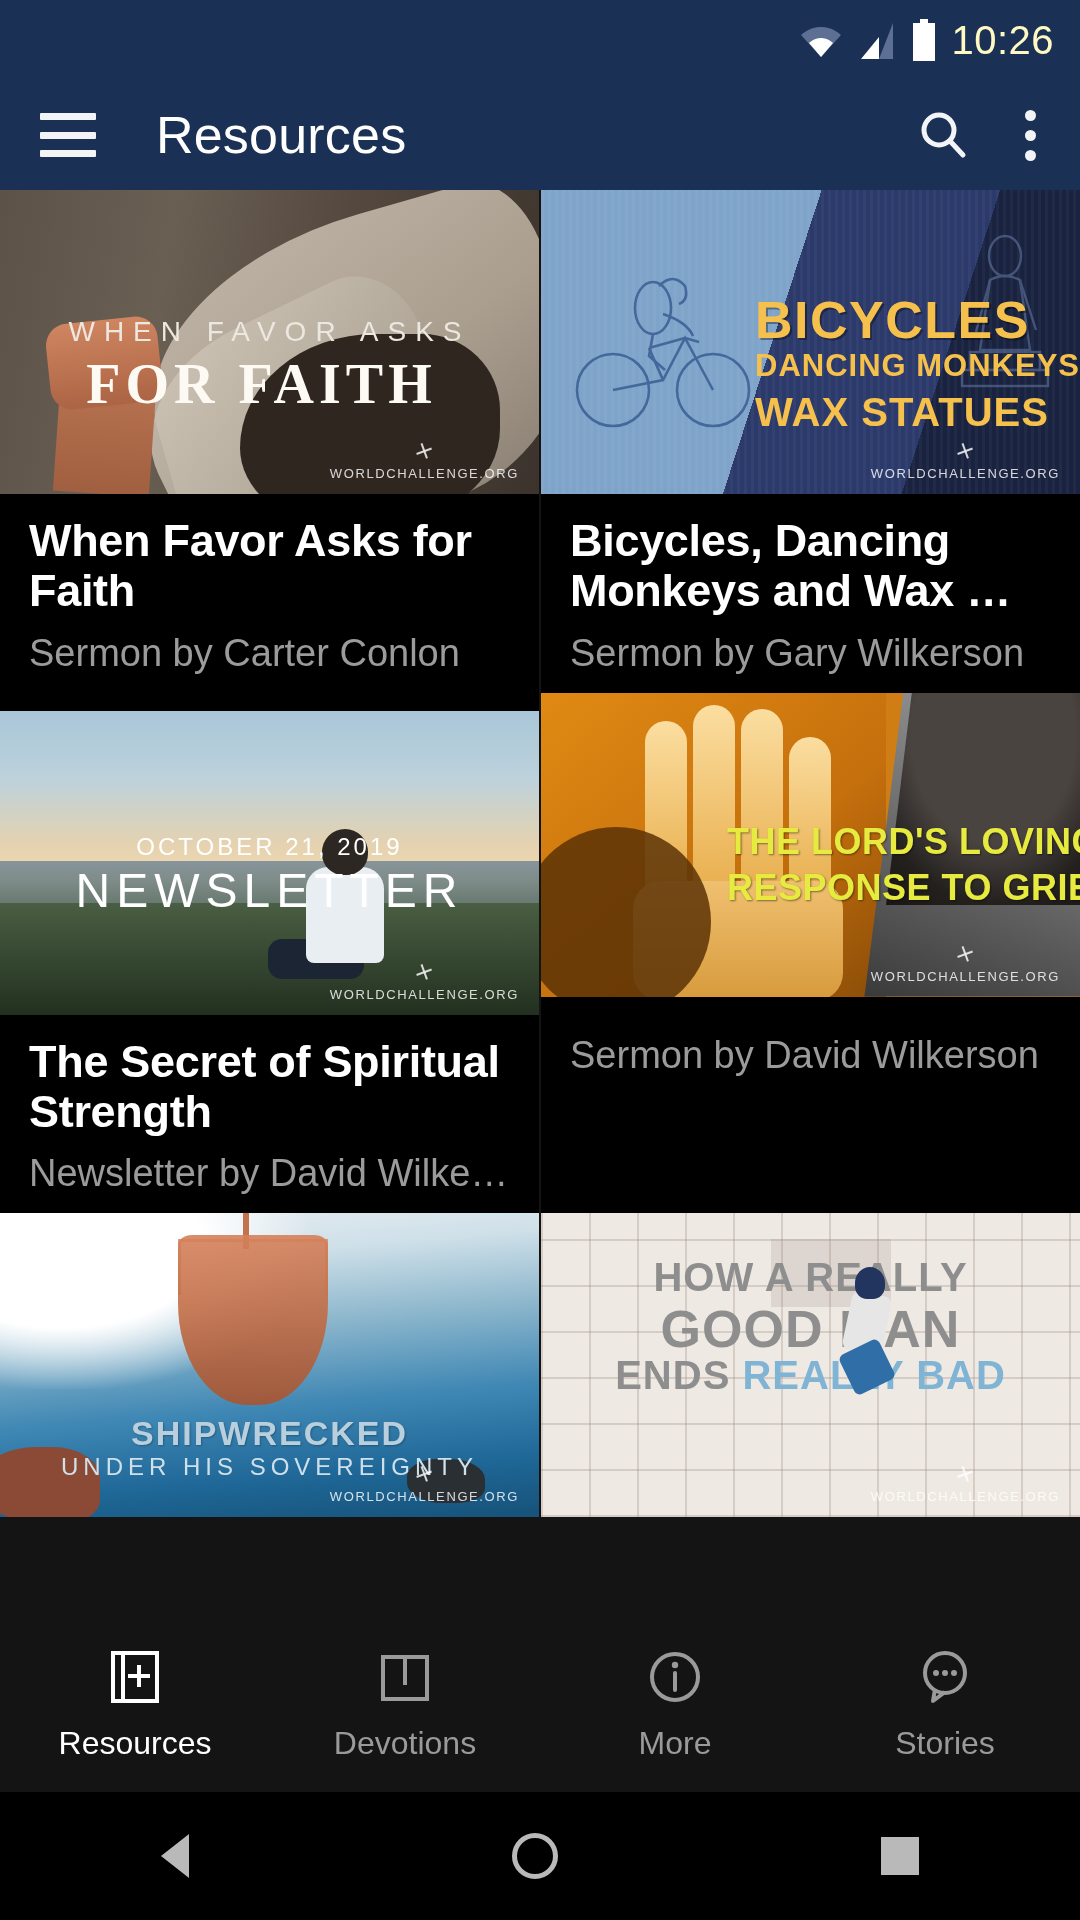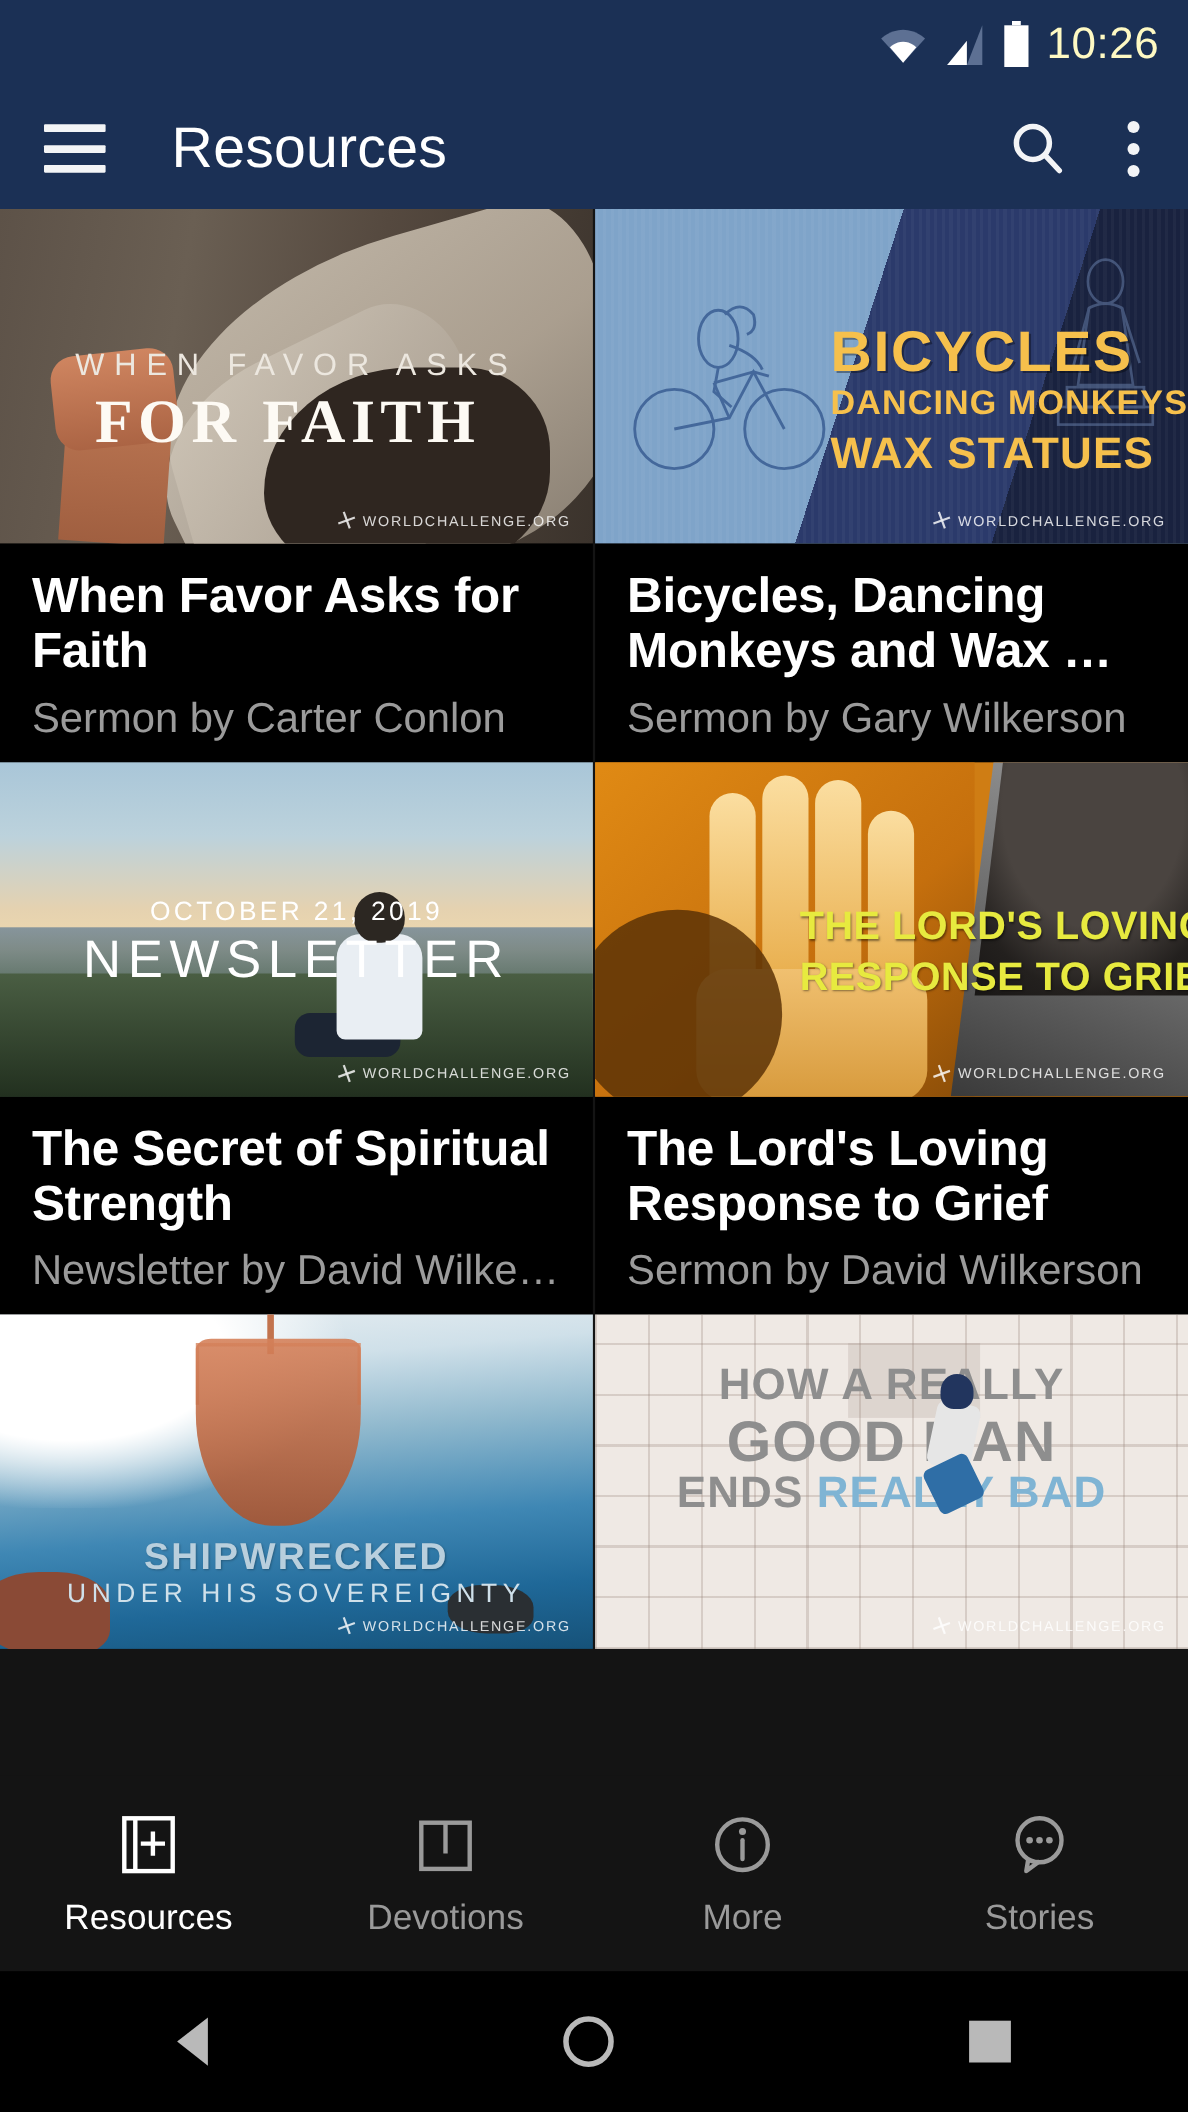--- a/index.html
+++ b/index.html
@@ -38,21 +38,21 @@
 
   
   .grid{ display:flex; flex-wrap:wrap; width:1080px; }
   .card{ width:539px; background:#000000; position:relative; }
   .card:nth-child(even){ margin-left:2px; }
 
   .thumb{ width:100%; height:304px; position:relative; overflow:hidden; }
   .thumb .wm{
     position:absolute; right:20px; bottom:13px;
     font-size:13px; letter-spacing:1.6px; color:rgba(255,255,255,.82);
-    display:flex; align-items:center; gap:7px; font-family:"Liberation Sans",sans-serif;
+    display:flex; align-items:center; gap:7px; font-family:"Liberation Sans",sans-serif;flex-direction:column;
   }
   .wm-star{ width:16px; height:16px; position:relative; opacity:.9; }
   .wm-star::before,.wm-star::after{
     content:""; position:absolute; left:50%; top:50%; background:rgba(255,255,255,.9);
   }
   .wm-star::before{ width:16px; height:1.5px; transform:translate(-50%,-50%) rotate(-20deg); }
   .wm-star::after{ width:1.5px; height:16px; transform:translate(-50%,-50%) rotate(-20deg); }
 
   .meta{ padding:22px 18px 18px 29px; }
   .title{
@@ -123,20 +123,21 @@
     font-weight:bold; letter-spacing:1px;
   }
   .t-bike .bt3{
     position:absolute; left:214px; top:200px; color:#f6c04c; font-size:40px;
     font-weight:bold; letter-spacing:1px;
   }
 
   
   .t-news{
     background:linear-gradient(180deg,#a9c6d8 0%,#bcd2dc 22%,#e5d2b0 44%,#f0d9ae 56%,#9fb0a5 66%,#4c6152 78%,#2b3c2c 100%);
+    margin-top:18px;
   }
   .t-news .hills{
     position:absolute; left:0; right:0; top:150px; height:56px;
     background:linear-gradient(180deg,#6e8597,#4c6152); opacity:.8;
   }
   .t-news .grass{
     position:absolute; left:0; right:0; bottom:0; height:112px;
     background:linear-gradient(180deg,#4a5e43,#22301f);
   }
   .t-news .person{
@@ -437,21 +438,20 @@
         <div class="palm"></div>
         <div class="shadow"></div>
         <div class="gt1">THE LORD'S LOVING</div>
         <div class="gt2">RESPONSE TO GRIEF</div>
         <div class="wm">
           <span class="wm-star"></span>
           <span>WORLDCHALLENGE.ORG</span>
         </div>
       </div>
       <div class="meta">
-        <div class="title">The Lord's Loving Response to Grief</div>
         <div class="byline">Sermon by David Wilkerson</div>
       </div>
     </div>
 
     <div class="card">
       <div class="thumb t-ship">
         <div class="foam"></div>
         <div class="rail"></div>
         <div class="mast"></div>
         <div class="buoy"></div>

